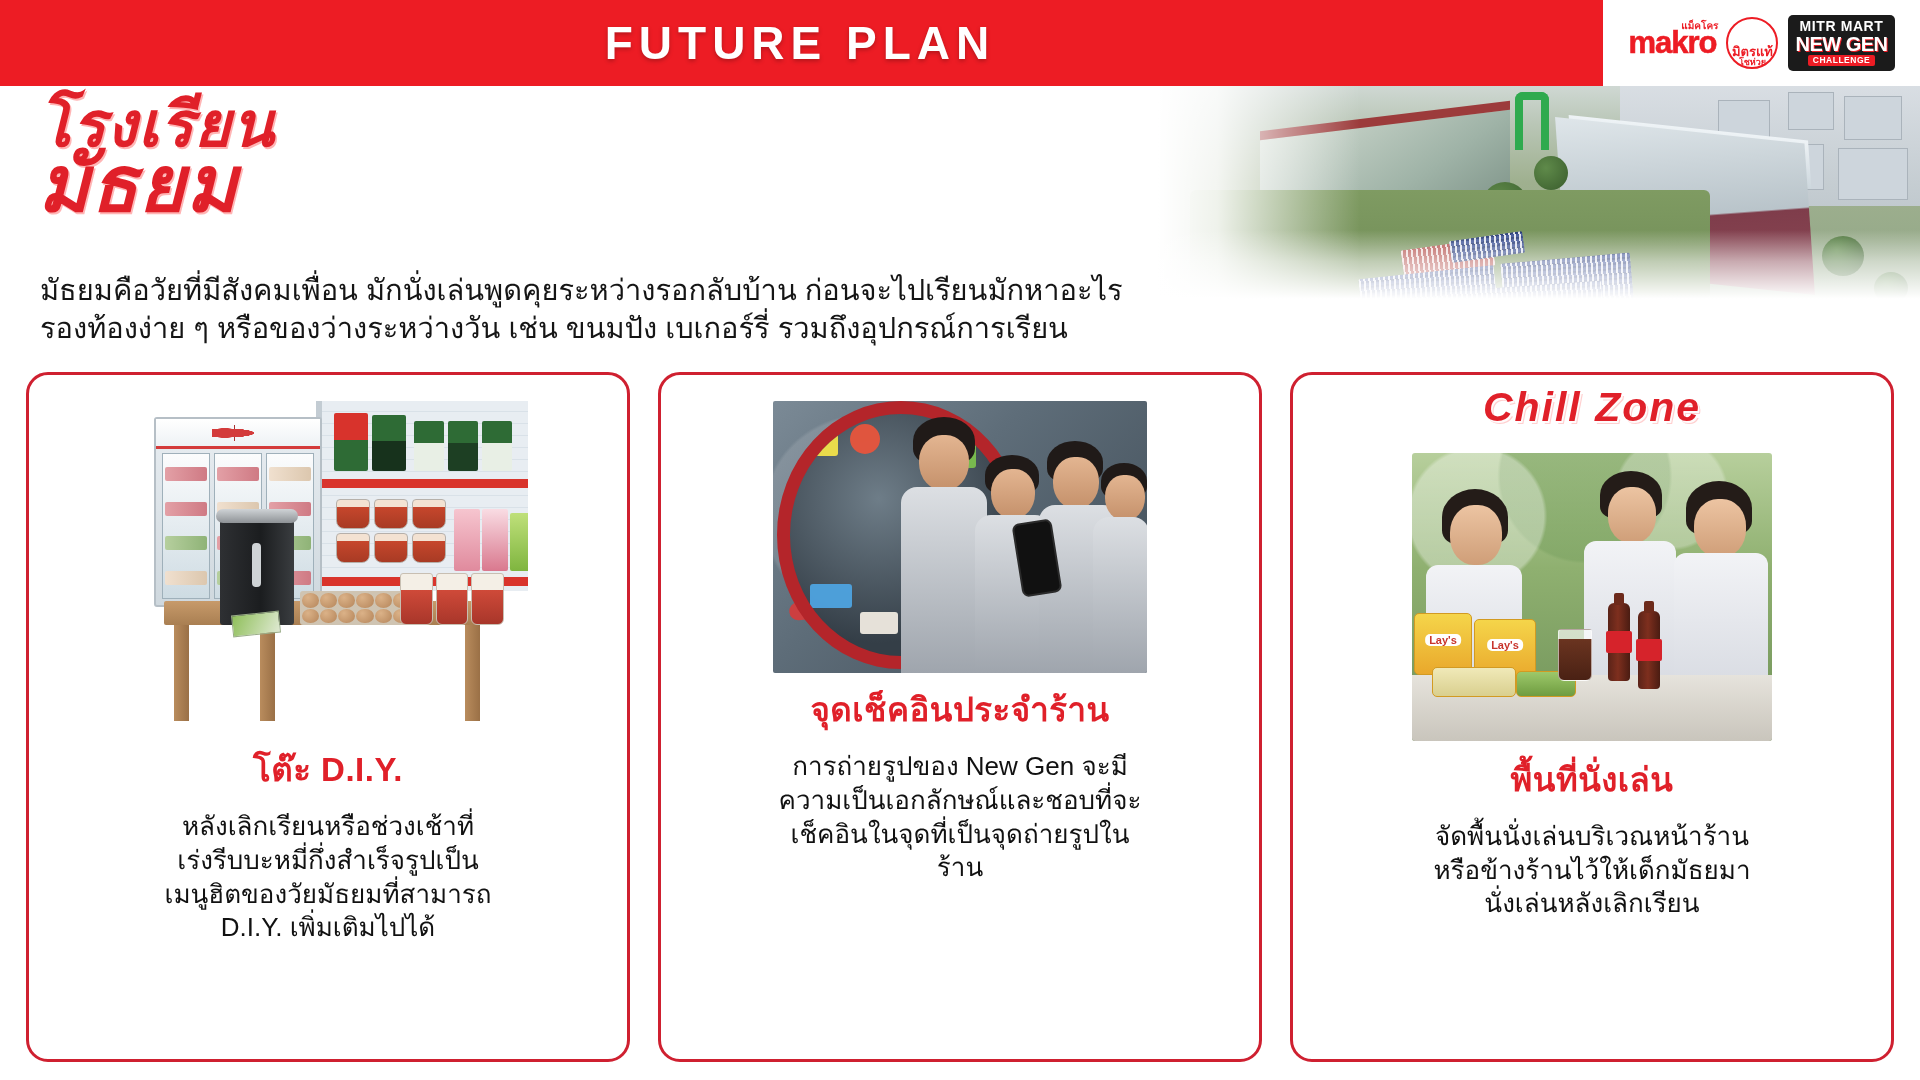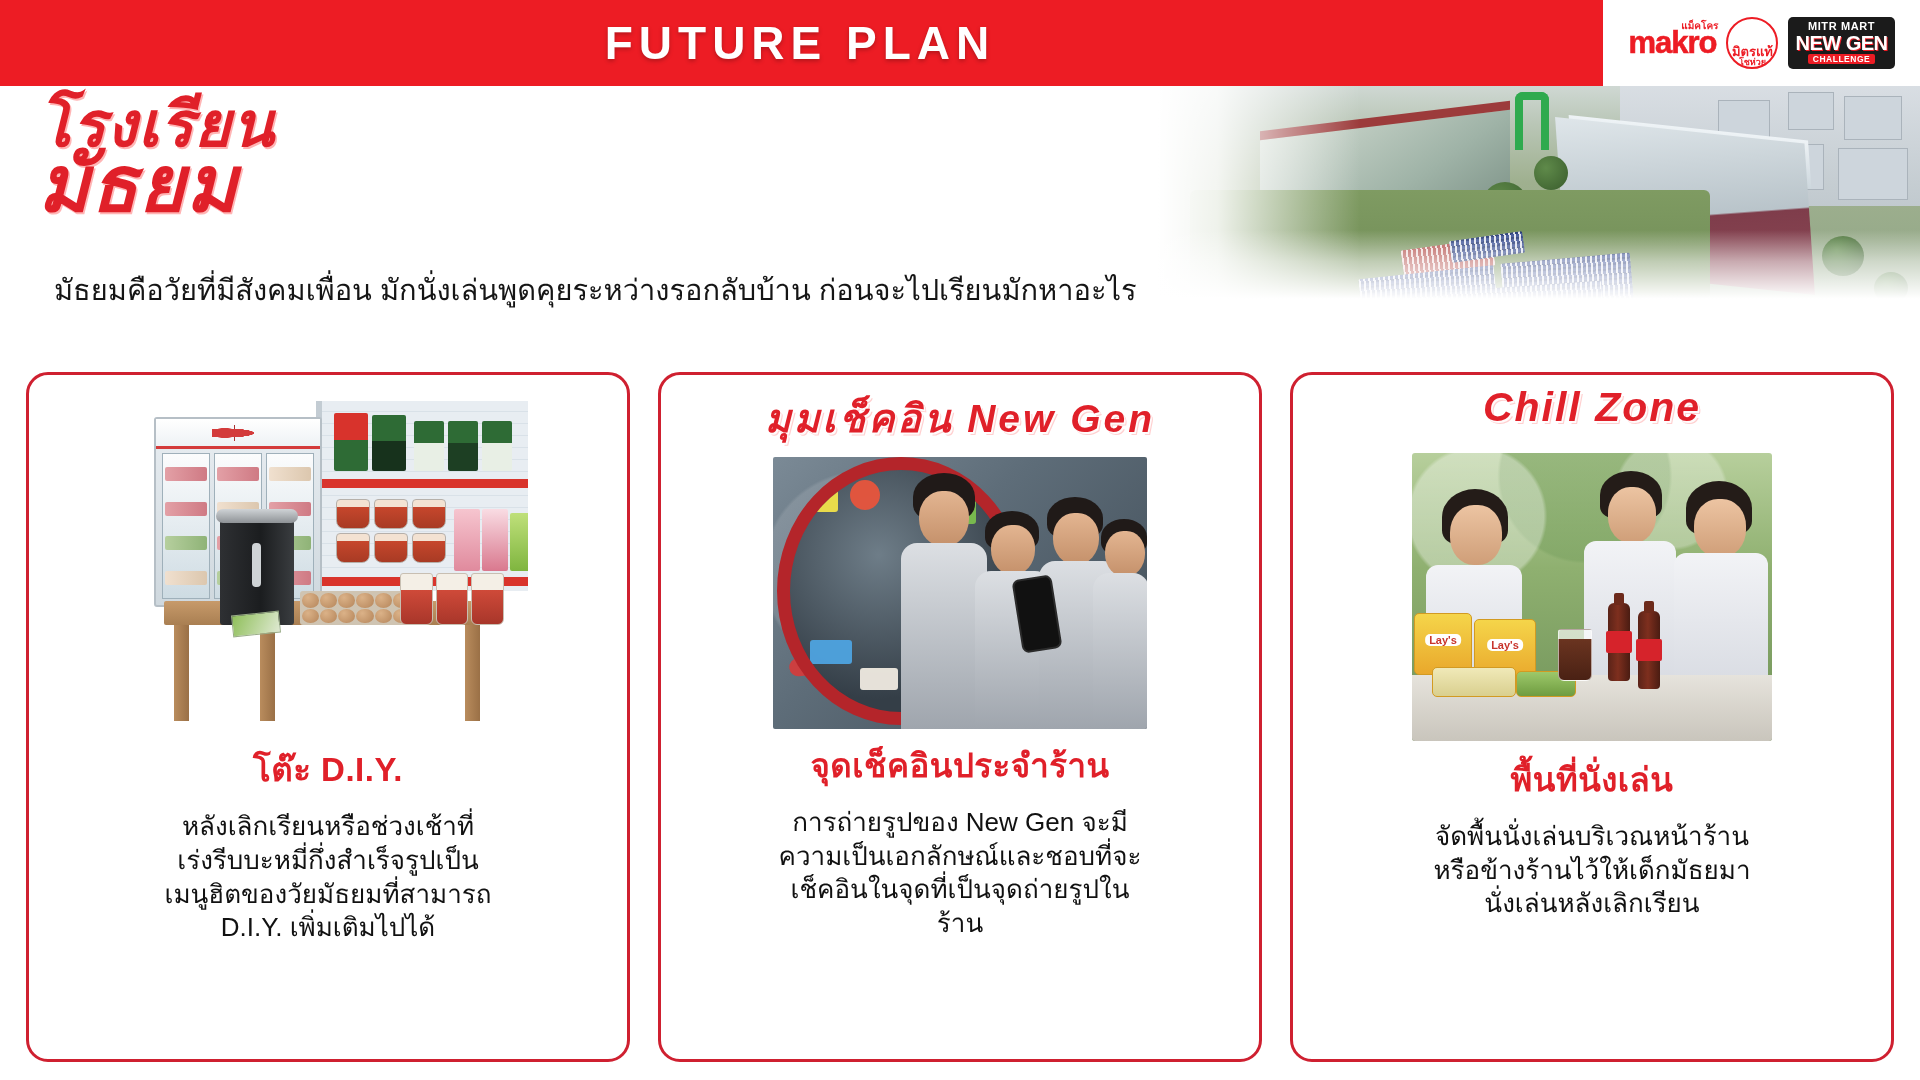--- a/index.html
+++ b/index.html
@@ -49,21 +49,21 @@
     color: #ed1c24; line-height: 1;
   }
   .seal-l1 { font-size: 13px; font-weight: bold; }
   .seal-l2 { font-size: 9px; font-weight: bold; }
   
   .ngc {
     background: #1b1b1b; border-radius: 5px; padding: 4px 7px 5px;
     display: flex; flex-direction: column; align-items: center;
     line-height: 1;
   }
-  .ngc-top { font-size: 11px; font-weight: bold; color: #ffffff; letter-spacing: .6px; }
+  .ngc-top { font-size: 14px; font-weight: bold; color: #ffffff; letter-spacing: .6px; }
   .ngc-mid {
     font-size: 20px; font-weight: bold; color: #ffffff;
     letter-spacing: -.5px; margin: 1px 0 1px;
     text-shadow: 1px 1px 0 #ed1c24;
   }
   .ngc-bot {
     font-size: 8.5px; font-weight: bold; color: #ffffff;
     background: #ed1c24; border-radius: 2px; padding: 1px 5px;
     letter-spacing: .5px;
   }
@@ -146,21 +146,21 @@
   .headline {
     position: absolute; left: 38px; top: 96px;
     color: #e02029; font-weight: bold; font-style: italic;
     line-height: .92; letter-spacing: 1px;
     text-shadow: 1.5px 1.5px 0 rgba(255,120,120,.55);
   }
   .headline .l1 { font-size: 62px; display: block; }
   .headline .l2 { font-size: 78px; display: block; margin-top: -4px; }
 
   .lead {
-    position: absolute; left: 54px; top: 272px; width: 1340px;
+    position: absolute; left: 40px; top: 272px; width: 1340px;
     color: #151515; font-size: 29px; line-height: 1.30;
   }
   .lead div { white-space: nowrap; }
 
   
   .cards {
     position: absolute; left: 26px; top: 372px;
     width: 1868px; height: 690px;
     display: flex; gap: 28px;
   }
@@ -458,20 +458,21 @@
     <div class="hero-fade-b"></div>
   </div>
 
   <div class="headline">
     <span class="l1">โรงเรียน</span>
     <span class="l2">มัธยม</span>
   </div>
 
   <div class="lead">
     <div>มัธยมคือวัยที่มีสังคมเพื่อน มักนั่งเล่นพูดคุยระหว่างรอกลับบ้าน ก่อนจะไปเรียนมักหาอะไร</div>
+    <div>รองท้องง่าย ๆ หรือของว่างระหว่างวัน เช่น ขนมปัง เบเกอร์รี่ รวมถึงอุปกรณ์การเรียน</div>
   </div>
 
   <div class="cards">
 
     <div class="card card-1">
 
       <div class="card-media">
         <div class="m1-shelf">
           <div class="m1-rail" style="top:78px;"></div>
           <div class="m1-rail" style="top:176px;"></div>
@@ -551,21 +552,20 @@
       </div>
 
       <div class="card-sub">โต๊ะ D.I.Y.</div>
       <div class="card-body">หลังเลิกเรียนหรือช่วงเช้าที่
 เร่งรีบบะหมี่กึ่งสำเร็จรูปเป็น
 เมนูฮิตของวัยมัธยมที่สามารถ
 D.I.Y. เพิ่มเติมไปได้</div>
     </div>
 
     <div class="card card-2">
-      <div class="card-title">มุมเช็คอิน New Gen</div>
 
       <div class="card-media">
         <div class="m2-bg"></div>
 
         <div class="m2-graf" style="left:36px;  top:30px;  width:92px;  height:26px; background:#d8d42c; transform:rotate(-18deg);"></div>
         <div class="m2-graf" style="left:58px;  top:70px;  width:108px; height:22px; background:#e06a22; transform:rotate(12deg);"></div>
         <div class="m2-graf" style="left:28px;  top:118px; width:126px; height:20px; background:#2f8fd6; transform:rotate(-8deg);"></div>
         <div class="m2-graf" style="left:48px;  top:160px; width:104px; height:24px; background:#2f9e5c; transform:rotate(16deg);"></div>
         <div class="m2-graf" style="left:16px;  top:196px; width:118px; height:18px; background:#d83a3a; transform:rotate(-6deg);"></div>
         <div class="m2-graf" style="left:118px; top:196px; width:96px;  height:20px; background:#8d4fc2; transform:rotate(9deg);"></div>

